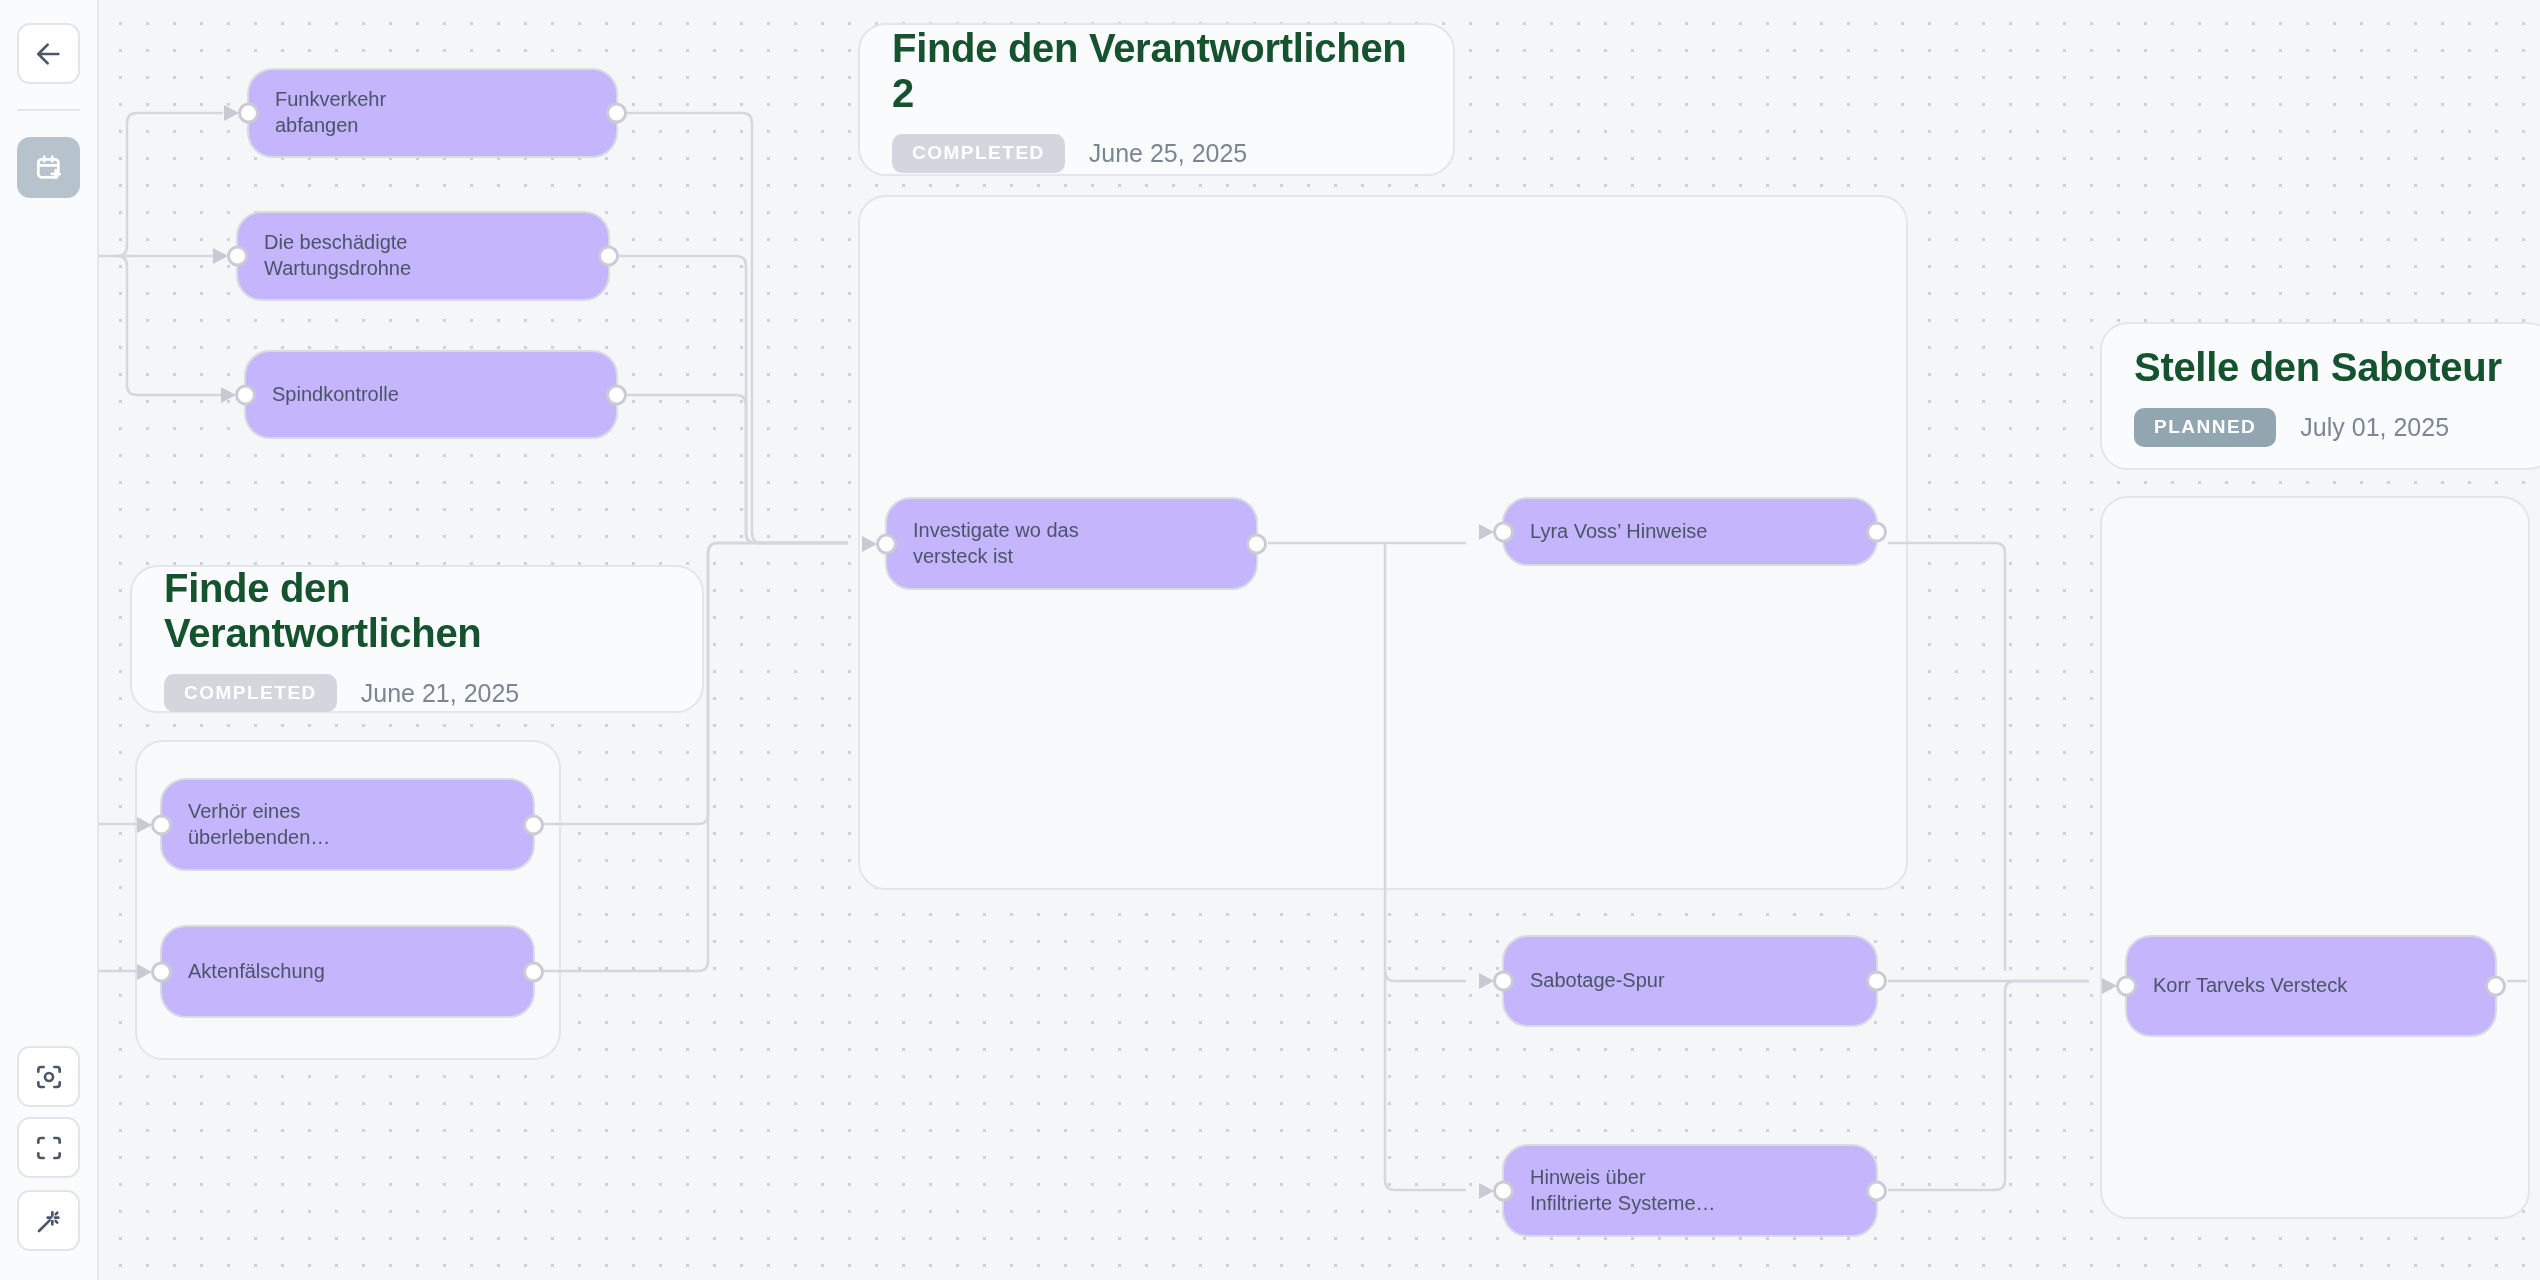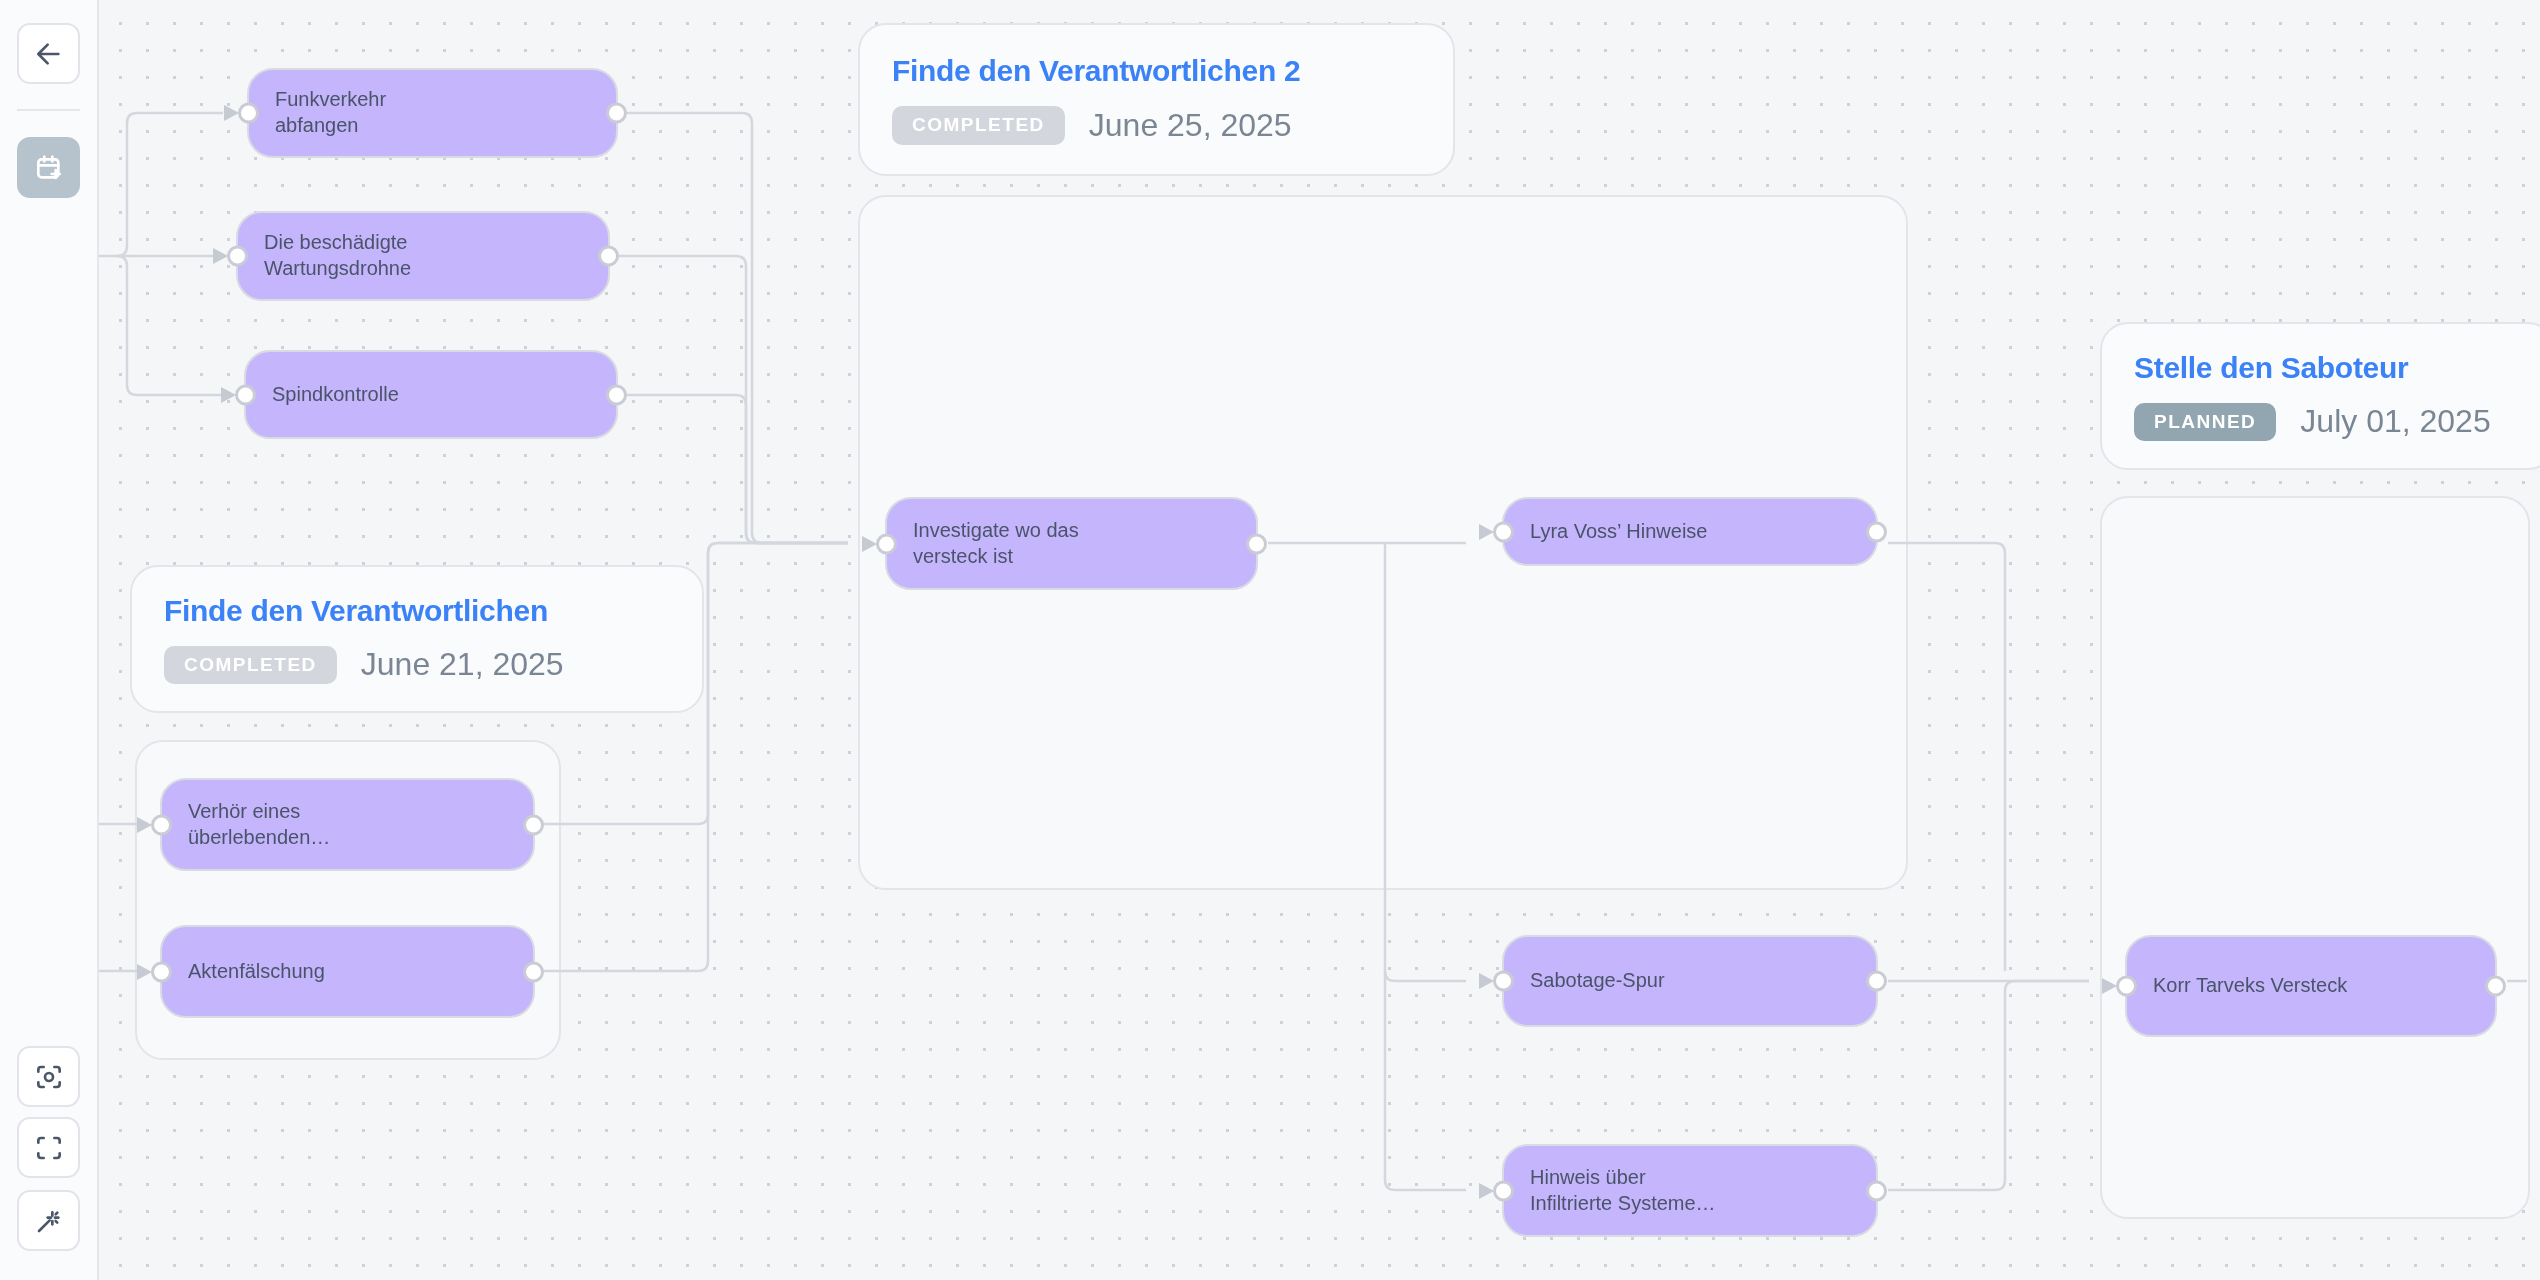--- a/index.html
+++ b/index.html
@@ -25,27 +25,27 @@
   .tool-btn.accent { background:#b7c3cc; border-color:#b7c3cc; }
   .tool-btn.accent svg { stroke:#ffffff; }
   .sidebar-divider { position:absolute; left:17px; top:109px; width:63px; height:2px; background:#e3e6eb; }
 
   
   .group { position:absolute; background:#f8f9fb; border:2px solid #e3e5eb; border-radius:28px; z-index:1; }
 
   
   .mcard { position:absolute; background:#fafbfd; border:2px solid #e3e5eb; border-radius:28px;
     z-index:3; padding:24px 32px; display:flex; flex-direction:column; justify-content:center; gap:18px; }
-  .mcard-title { font-size:30px; font-weight:700; color:#3b82f6; letter-spacing:-0.3px; }
+  .mcard-title { font-size:40px; font-weight:700; color:#14532d; letter-spacing:-0.3px; }
   .mcard-row { display:flex; align-items:center; gap:24px; }
   .badge { display:inline-block; font-size:19px; font-weight:700; color:#ffffff; letter-spacing:1.5px;
     padding:9px 20px; border-radius:10px; line-height:1.1; }
   .badge--completed { background:#d3d6dc; }
   .badge--planned  { background:#92a6b1; }
-  .mcard-date { font-size:32px; font-weight:500; color:#7b8694; }
+  .mcard-date { font-size:25px; font-weight:500; color:#7b8694; }
 
   
   .edges { position:absolute; left:0; top:0; z-index:2; }
   .edges path { stroke:#d4d7dd; stroke-width:2.5; fill:none; }
 
   
   .node { position:absolute; background:#c4b5fd; border:2px solid #d8dbe2; border-radius:26px;
     display:flex; align-items:center; z-index:4; cursor:pointer; }
   .node-label { padding-left:26px; padding-right:14px; font-size:20px; line-height:1.28;
     color:#4a5469; white-space:pre-line; }

